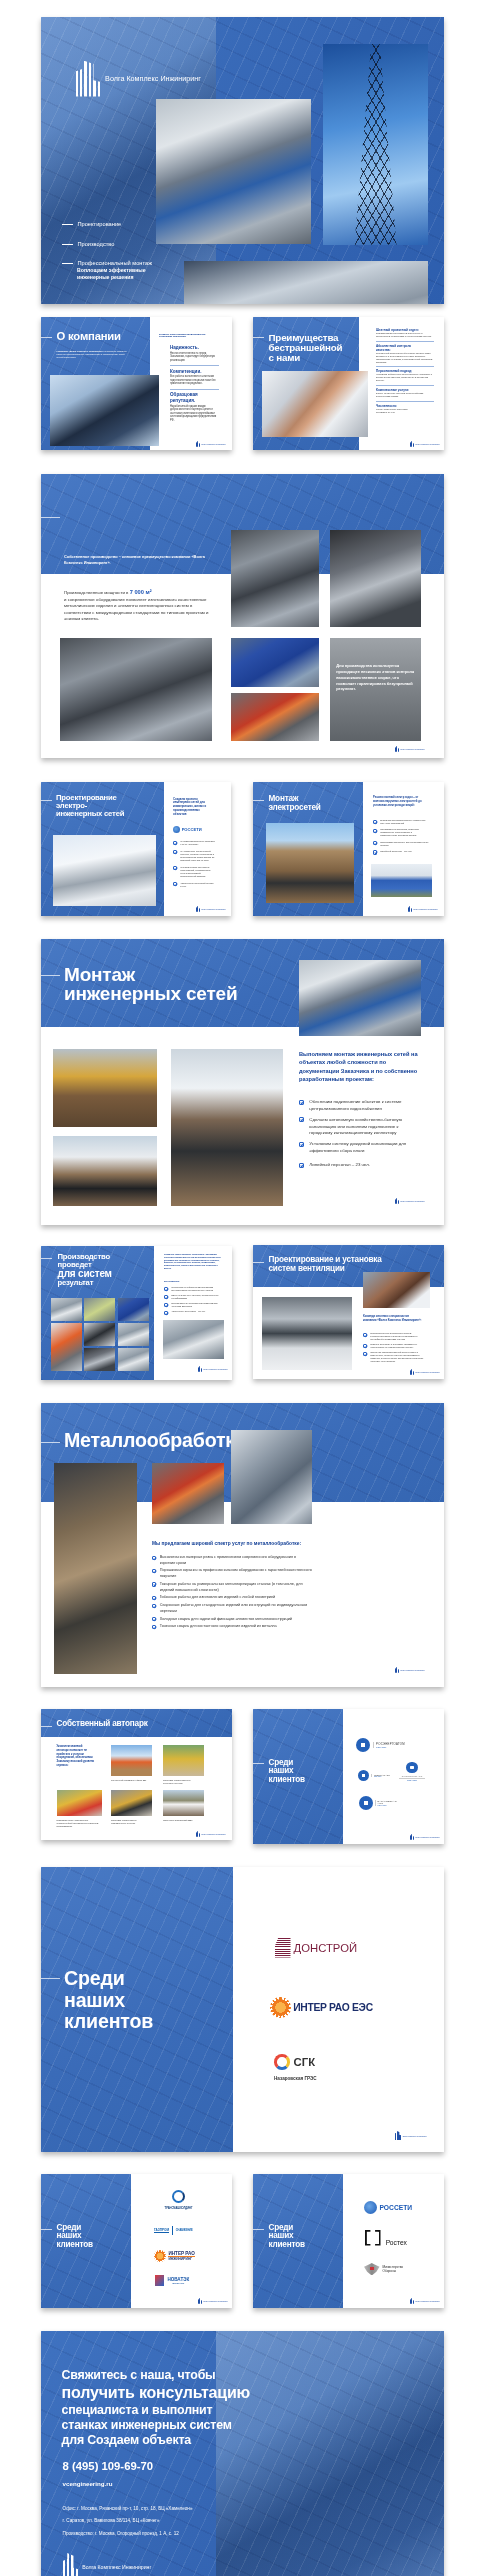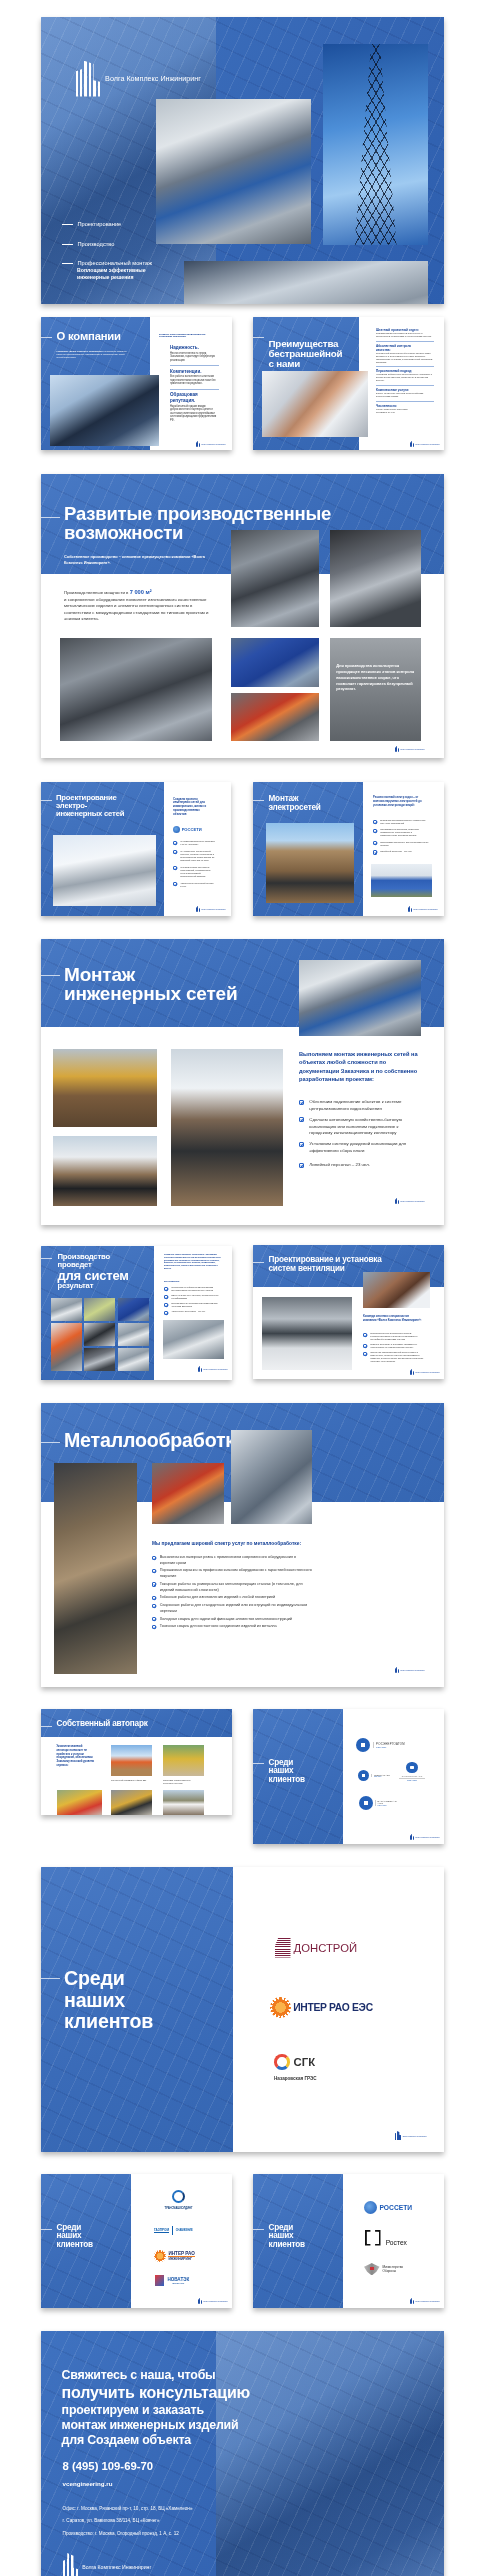--- a/index.html
+++ b/index.html
@@ -108,21 +108,21 @@
       <div class="bld"></div>
       <span>Волга Комплекс Инжиниринг</span>
     </div>
 </section>
 
 <section class="slide" style="left:253px;top:317px;width:191px;height:133px;">
   <div class="bluebg" style="left:0;top:0;width:106px;height:133px">
       <div class="tex"></div>
     </div>
   <div class="dash" style="left:0;top:20px;width:11.3px"></div>
-  <div style="position:absolute;left:15.5px;top:22px">
+  <div style="position:absolute;left:15.5px;top:16px">
     <div class="h1" style="font-size:9.8px">Преимущества</div>
     <div class="h1" style="font-size:9.8px">бестраншейной</div>
     <div class="h1" style="font-size:9.8px">с нами</div>
   </div>
   <div class="ph hands" style="left:8.8px;top:54px;width:106px;height:66px"></div>
   <div style="position:absolute;left:123px;top:11.3px;width:58px">
     <div>
         <div style="font-size:3.1px;font-weight:700;color:#123f96">Штатный проектный отдел:</div>
         <div class="small" style="font-size:2.2px">разрабатываем и проектируем инженерные и электросети в соответствии с особенностями объекта.</div>
       </div>
@@ -151,24 +151,20 @@
       <div class="bld"></div>
       <span>Волга Комплекс Инжиниринг</span>
     </div>
 </section>
 
 <section class="slide" style="left:41px;top:474px;width:403px;height:284px;">
   <div class="bluebg" style="left:0;top:0;width:403px;height:100px">
       <div class="tex"></div>
     </div>
   <div class="dash" style="left:0;top:43px;width:18.5px"></div>
-  <div style="position:absolute;left:23px;top:31px">
-    <div class="h1" style="font-size:18.5px">Развитые производственные</div>
-    <div class="h1" style="font-size:18.5px">возможности</div>
-  </div>
   <div style="position:absolute;left:23px;top:80px;width:144px;color:#fff;font-size:3.9px;font-weight:700;line-height:1.45">Собственное производство – ключевое преимущество компании «Волга Комплекс Инжиниринг».</div>
   <div class="ph factory" style="left:190px;top:56px;width:88px;height:97px"></div>
   <div class="ph factory2" style="left:289px;top:56px;width:91px;height:97px"></div>
   <div style="position:absolute;left:23px;top:114px;width:149px;font-size:4.4px;line-height:1.5;color:#333">
     <span>Производственные мощности в </span><b style="color:#1f55b5;font-size:5.7px">7 000 м²</b><br>
     <span>и современное оборудование позволяет изготавливать качественные металлические изделия и элементы вентиляционных систем в соответствии с международными стандартами по типовым проектам и эскизам клиента.</span>
   </div>
   <div class="ph factory" style="left:18.5px;top:164px;width:152px;height:103px"></div>
   <div class="ph bluebox" style="left:190px;top:164px;width:88px;height:49px"></div>
   <div class="ph laser" style="left:190px;top:219px;width:88px;height:48px"></div>
@@ -260,21 +256,21 @@
 </section>
 
 <section class="slide" style="left:41px;top:1246px;width:191px;height:134px;">
   <div class="bluebg" style="left:0;top:0;width:113px;height:134px">
       <div class="tex"></div>
     </div>
   <div class="dash" style="left:0;top:12.4px;width:11.3px"></div>
   <div style="position:absolute;left:16.5px;top:7.2px">
     <div class="h1" style="font-size:7.7px">Производство</div>
     <div class="h1" style="font-size:7.7px">проведет</div>
-    <div class="h1" style="font-size:13px">для систем</div>
+    <div class="h1" style="font-size:10px">для систем</div>
     <div class="h1" style="font-size:7.7px">результат</div>
   </div>
   <div style="position:absolute;left:9.8px;top:52px;width:98px;height:73px;display:grid;grid-template-columns:repeat(3,1fr);grid-template-rows:repeat(3,1fr);gap:2.6px">
     <div class="ph vent" style="position:relative"></div>
     <div class="ph orange" style="position:relative;background:linear-gradient(150deg,#7a8790,#c9d48a,#5d6a75)"></div>
     <div class="ph bluebox" style="position:relative"></div>
     <div class="ph vent" style="position:relative;background:linear-gradient(150deg,#d2d6da,#2a2e33,#d2d6da)"></div>
     <div class="ph orange" style="position:relative;grid-row:2 / span 2"></div>
     <div class="ph vent" style="position:relative"></div>
     <div class="ph factory2" style="position:relative"></div>
@@ -336,21 +332,21 @@
     <div class="list-check" style="padding-left:7.7px;margin-bottom:2.1px"><span class="chk"></span><span>Сварочные работы для стандартных изделий или конструкций по индивидуальным чертежам</span></div>
     <div class="list-check" style="padding-left:7.7px;margin-bottom:2.1px"><span class="chk"></span><span>Холодная сварка для надежной фиксации элементов металлоконструкций</span></div>
     <div class="list-check" style="padding-left:7.7px"><span class="chk"></span><span>Точечная сварка для контактного соединения изделий из металла</span></div>
   </div>
   <div class="logo-mini" style="left:354px;top:264px">
       <div class="bld"></div>
       <span>Волга Комплекс Инжиниринг</span>
     </div>
 </section>
 
-<section class="slide" style="left:41px;top:1709px;width:191px;height:106px;">
+<section class="slide" style="left:41px;top:1709px;width:191px;height:131px;">
   <div class="bluebg" style="left:0;top:0;width:191px;height:28px">
       <div class="tex"></div>
     </div>
   <div class="dash" style="left:0;top:17px;width:11.3px"></div>
   <div class="h1" style="position:absolute;left:15.5px;top:11.3px;font-size:8.2px">Собственный автопарк</div>
   <div style="position:absolute;left:15.5px;top:36px;width:38px;font-size:2.7px;font-weight:700;color:#123f96;line-height:1.4">Укомплектованный автопарк позволяет не прибегать к услугам посредников, обеспечивая Заказчику высокий уровень сервиса:</div>
   <div class="ph exc1" style="left:70px;top:36px;width:41px;height:31px"></div>
   <div class="small" style="position:absolute;left:70px;top:70px;width:36px;font-size:2.2px">Гусеничный экскаватор Hitachi 330</div>
   <div class="ph exc2" style="left:122px;top:36px;width:41px;height:31px"></div>
   <div class="small" style="position:absolute;left:122px;top:70px;width:39px;font-size:2.2px">Установка горизонтального шнекового бурения</div>
@@ -505,22 +501,22 @@
       <span>Волга Комплекс Инжиниринг</span>
     </div>
 </section>
 
 <section class="slide blue" style="left:41px;top:2331px;width:403px;height:284px;">
   <div class="ph worker" style="left:175px;top:0;width:228px;height:284px;opacity:.35"></div>
   <div class="tex"></div>
   <div style="position:absolute;left:20.6px;top:37px">
     <div class="h1" style="font-size:12.4px;line-height:1.22">Свяжитесь с наша, чтобы</div>
     <div class="h1" style="font-size:16px;line-height:1.22">получить консультацию</div>
-    <div class="h1" style="font-size:12.4px;line-height:1.22">проектируем и заказать</div>
-    <div class="h1" style="font-size:12.4px;line-height:1.22">монтаж инженерных изделий</div>
+    <div class="h1" style="font-size:12.4px;line-height:1.22">специалиста и выполнит</div>
+    <div class="h1" style="font-size:12.4px;line-height:1.22">станках инженерных систем</div>
     <div class="h1" style="font-size:12.4px;line-height:1.22">для Создаем объекта</div>
   </div>
   <div style="position:absolute;left:21.6px;top:129px;color:#fff;font-size:11.3px;font-weight:700">8 (495) 109-69-70</div>
   <div style="position:absolute;left:21.6px;top:149px;color:#fff;font-size:6.2px;font-weight:700">vcengineering.ru</div>
   <div style="position:absolute;left:21.6px;top:172px;color:#fff;font-size:4.6px;line-height:12.4px">
     <div>Офис: г. Москва, Рязанский пр-т, 10, стр. 18, БЦ «Хамелеон»</div>
     <div>г. Саратов, ул. Вавилова 38/114, БЦ «Ковчег»</div>
     <div>Производство: г. Москва, Огородный проезд, 1 А, с. 12</div>
   </div>
   <div class="logo-big" style="left:21.6px;top:222px">

